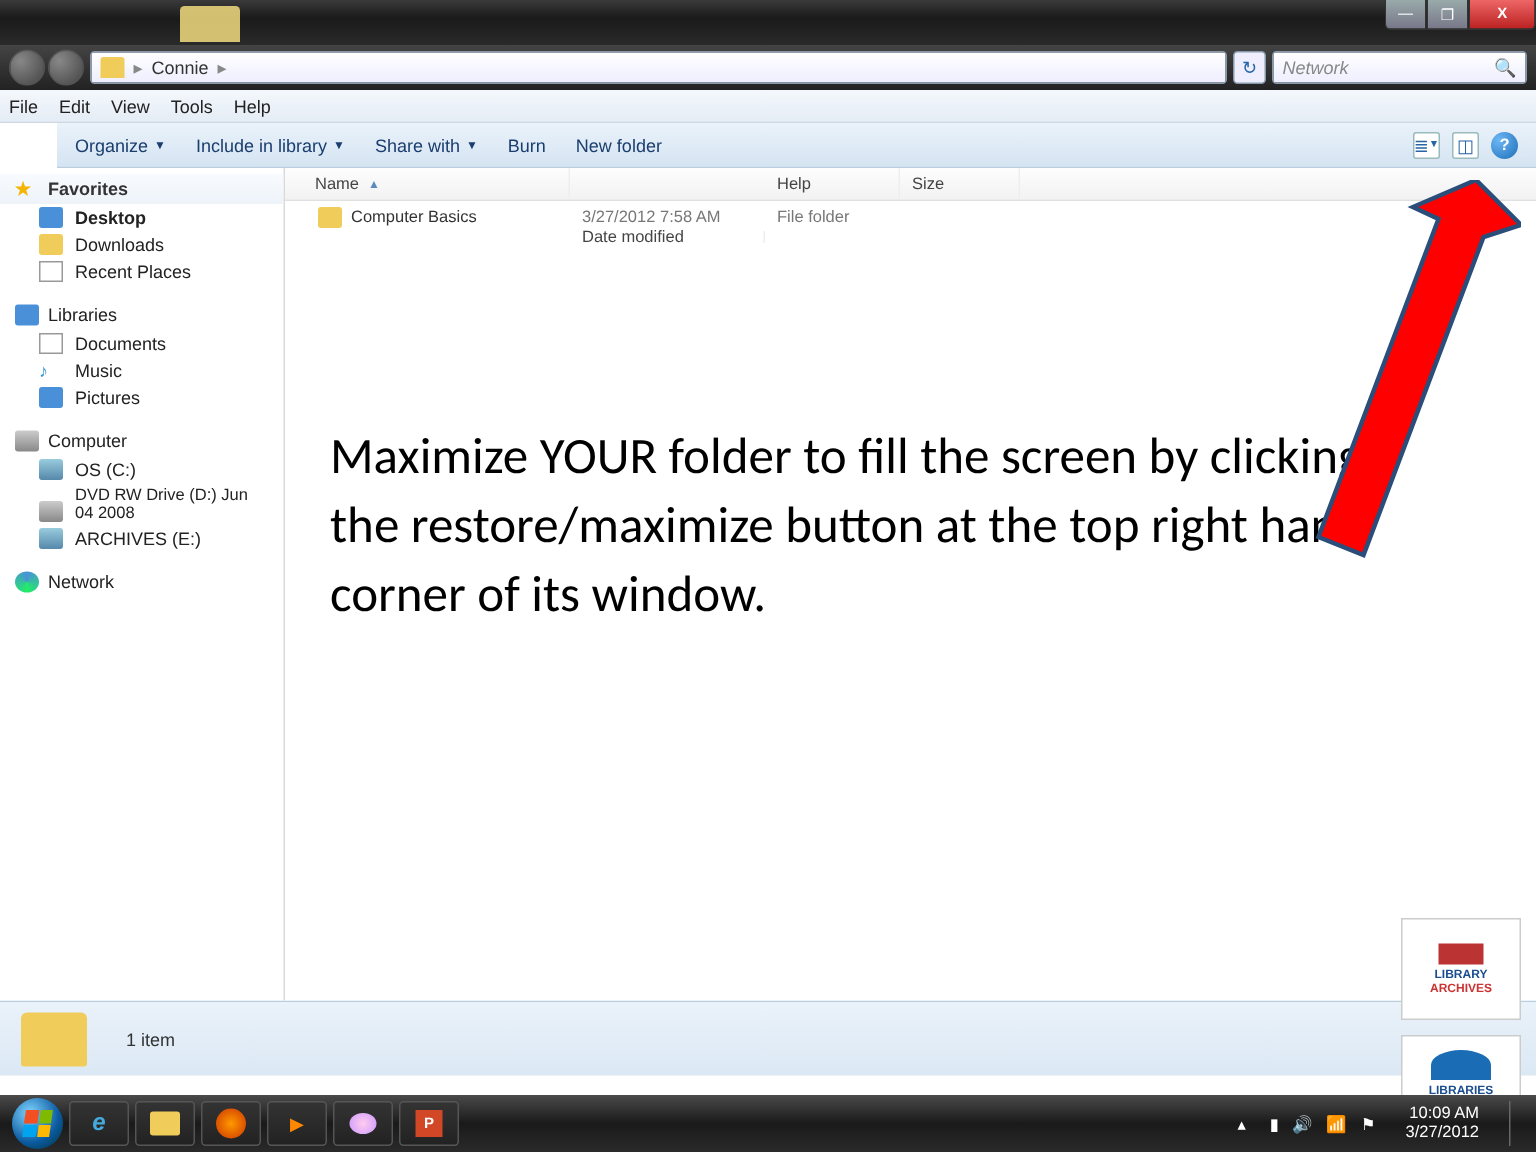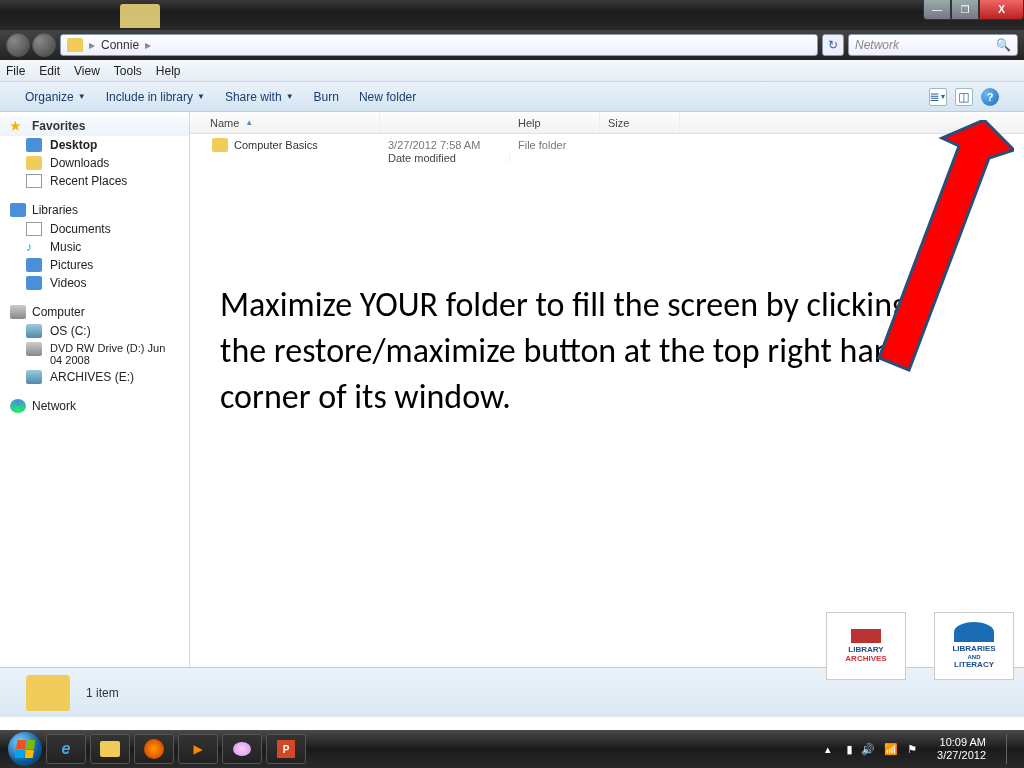--- a/index.html
+++ b/index.html
@@ -15,31 +15,31 @@
   .navbtns { display:flex; gap:2px; }
   .navcircle { width:24px; height:24px; border-radius:50%; background:radial-gradient(circle at 30% 30%,#888,#444); border:1px solid #555; cursor:pointer; }
   .breadcrumb { flex:1; background:linear-gradient(to bottom,#fff,#eef); border:1px solid #8899aa; border-radius:3px; height:22px; display:flex; align-items:center; padding:0 6px; gap:6px; color:#333; }
   .bc-folder { width:16px; height:14px; background:#f0cd5b; border-radius:2px 2px 0 0; display:inline-block; }
   .bc-sep { color:#888; }
   .refresh { width:22px; height:22px; background:#eef; border:1px solid #8899aa; border-radius:3px; display:flex; align-items:center; justify-content:center; color:#2965a5; cursor:pointer; }
   .searchbox { width:170px; height:22px; background:linear-gradient(to bottom,#fff,#eef); border:1px solid #8899aa; border-radius:3px; display:flex; align-items:center; padding:0 6px; color:#888; font-style:italic; }
   .searchbox .mag { margin-left:auto; color:#2965a5; font-style:normal; cursor:pointer; }
   .menubar { height:22px; background:linear-gradient(to bottom,#f4f8fc,#e4ecf5); border-bottom:1px solid #cdd8e4; display:flex; align-items:center; padding:0 6px; gap:14px; color:#222; }
   .menubar span { cursor:pointer; }
-  .toolbar { height:30px; background:linear-gradient(to bottom,#eaf2fa,#d5e4f2); border-bottom:1px solid #b9cde0; display:flex; align-items:center; padding:0 25px; gap:20px; color:#1a3e6e; }
+  .toolbar { height:30px; background:linear-gradient(to bottom,#eaf2fa,#d5e4f2); border-bottom:1px solid #b9cde0; display:flex; align-items:center; padding:0 12px; gap:20px; color:#1a3e6e;margin-left:38px; }
   .tbtn { cursor:pointer; display:flex; align-items:center; gap:4px; }
   .tbtn .dd { font-size:8px; }
   .toolbar-right { margin-left:auto; display:flex; gap:8px; align-items:center; }
   .tb-icon { width:18px; height:18px; border:1px solid #9bb; border-radius:2px; display:flex; align-items:center; justify-content:center; color:#2965a5; background:#fff; cursor:pointer; }
   .help-icon { color:#fff; background:radial-gradient(circle at 30% 30%,#6cb6f5,#1e6fb8); border-radius:50%; width:18px; height:18px; display:flex; align-items:center; justify-content:center; font-weight:bold; font-size:11px; cursor:pointer; }
   .body { display:flex; height:555px; }
   .sidebar { width:190px; background:#fff; border-right:1px solid #d9d9d9; padding:4px 0; overflow:hidden; }
   .sb-hdr { display:flex; align-items:center; gap:6px; padding:3px 10px; font-weight:bold; color:#333; background:linear-gradient(to bottom,#f8fbfe,#edf3f9); }
   .sb-hdr.plain { background:none; font-weight:normal; color:#222; margin-top:10px; }
-  .sb-item { display:flex; align-items:flex-start; gap:8px; padding:2px 10px 2px 26px; color:#222; cursor:pointer; }
+  .sb-item { display:flex; align-items:flex-end; gap:8px; padding:2px 10px 2px 26px; color:#222; cursor:pointer; }
   .sb-item.bold { font-weight:bold; }
   .ico { width:16px; height:14px; display:inline-block; flex-shrink:0; }
   .ico-star { color:#f5b400; }
   .ico-folderblue { background:#4a90d9; border-radius:2px; }
   .ico-folderyellow { background:#f0cd5b; border-radius:2px; }
   .ico-doc { background:#fff; border:1px solid #999; }
   .ico-disk { background:linear-gradient(to bottom,#ccc,#888); border-radius:2px; }
   .ico-drive { background:linear-gradient(to bottom,#9cd,#58a); border-radius:2px; }
   .ico-net { background:conic-gradient(#4a90d9,#2e6,#4a90d9); border-radius:50%; }
   .content { flex:1; background:#fff; position:relative; }
@@ -50,23 +50,23 @@
   .ch-type { width:90px; }
   .ch-size { width:80px; }
   .sort-arrow { color:#5a8bbf; font-size:8px; }
   .filerow { display:flex; align-items:center; height:22px; font-size:11px; color:#333; }
   .fr-name { width:190px; padding-left:22px; display:flex; align-items:center; gap:6px; }
   .fr-date { width:130px; color:#777; padding-left:8px; }
   .fr-type { width:90px; color:#777; padding-left:8px; }
   .fr-size { width:80px; color:#777; }
   .instruction { position:absolute; top:170px; left:30px; right:70px; font-size:34px; line-height:1.35; color:#000; font-family:Calibri,"Segoe UI",sans-serif; }
   .arrow { position:absolute; top:8px; right:10px; pointer-events:none; }
-  .statusbar { height:50px; background:linear-gradient(to bottom,#eaf2fa,#dbe8f4); border-top:1px solid #b9cde0; display:flex; align-items:center; padding:0 26px; gap:16px; color:#333; }
+  .statusbar { height:50px; background:linear-gradient(to bottom,#eaf2fa,#dbe8f4); border-top:1px solid #b9cde0; display:flex; align-items:center; padding:0 14px; gap:26px; color:#333; }
   .status-folder { width:44px; height:36px; background:#f0cd5b; border-radius:4px 4px 2px 2px; }
-  .logos { position:absolute; right:10px; top:612px; display:flex; gap:28px; }
+  .logos { position:absolute; right:10px; top:612px; display:flex; gap:10px;flex-direction:column; }
   .logo-card { width:80px; height:68px; background:#fff; border:1px solid #ccc; display:flex; flex-direction:column; align-items:center; justify-content:center; font-size:8px; text-align:center; color:#1a4e8e; font-weight:bold; line-height:1.1; }
   .logo-card .red { color:#c33; }
   .taskbar { position:absolute; bottom:0; left:0; right:0; height:38px; background:linear-gradient(to bottom,#4a4a4a 0%,#1a1a1a 50%,#2a2a2a 100%); display:flex; align-items:center; padding:0 8px; }
   .start-orb { width:34px; height:34px; border-radius:50%; background:radial-gradient(circle at 35% 30%,#7fd4ff,#0a5aa0 60%,#033 100%); display:flex; align-items:center; justify-content:center; cursor:pointer; }
   .start-flag { width:18px; height:18px; display:grid; grid-template-columns:1fr 1fr; grid-template-rows:1fr 1fr; gap:1px; transform:skewX(-8deg); }
   .start-flag span:nth-child(1){background:#f25022;} .start-flag span:nth-child(2){background:#7fba00;} .start-flag span:nth-child(3){background:#00a4ef;} .start-flag span:nth-child(4){background:#ffb900;}
   .task-item { width:40px; height:30px; margin-left:4px; border:1px solid #555; border-radius:3px; background:linear-gradient(to bottom,#333,#222); display:flex; align-items:center; justify-content:center; cursor:pointer; }
   .tray { margin-left:auto; display:flex; align-items:center; gap:10px; color:#fff; font-size:11px; }
   .tray-icons span { cursor:pointer; margin-left:6px; }
   .clock { text-align:right; line-height:1.2; margin-left:10px; }
@@ -160,24 +160,20 @@
         <span>Documents</span>
       </div>
     <div class="sb-item">
         <span class="ico" style="color:#39c">♪</span>
         <span>Music</span>
       </div>
     <div class="sb-item">
         <span class="ico ico-folderblue"></span>
         <span>Pictures</span>
       </div>
-    <div class="sb-item">
-        <span class="ico ico-folderblue"></span>
-        <span>Videos</span>
-      </div>
 
     <div class="sb-hdr plain">
         <span class="ico ico-disk"></span>
         <span>Computer</span>
       </div>
     <div class="sb-item">
         <span class="ico ico-drive"></span>
         <span>OS (C:)</span>
       </div>
     <div class="sb-item" style="font-size:11px;">

